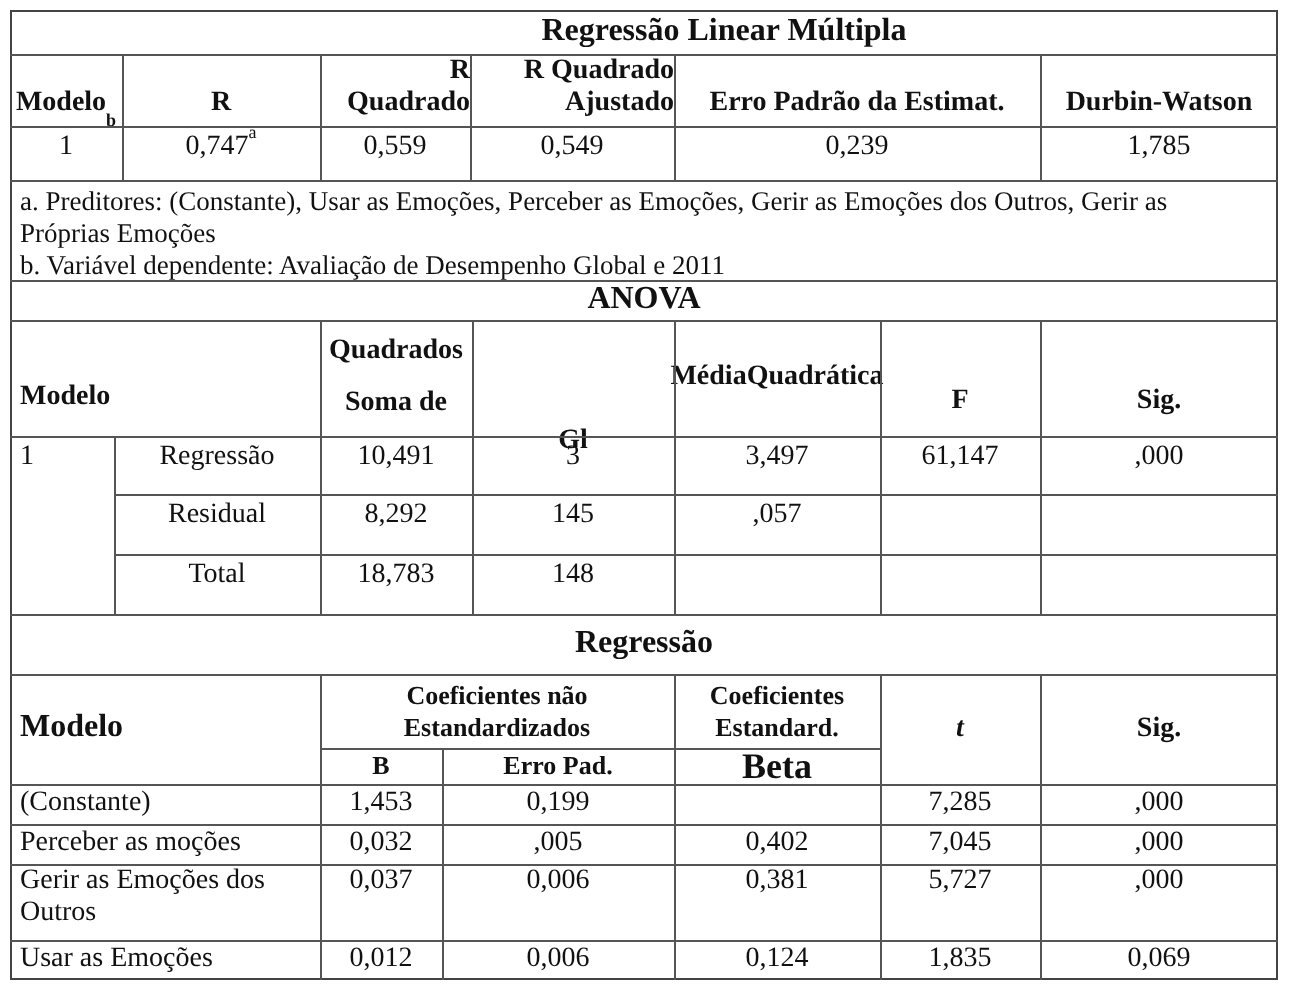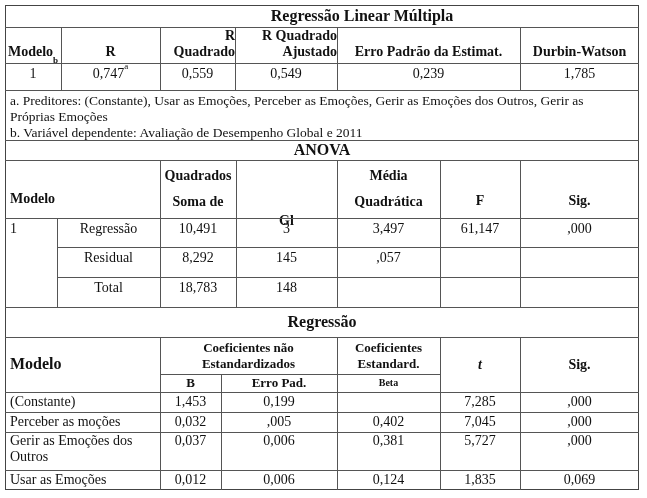--- a/index.html
+++ b/index.html
@@ -77,21 +77,21 @@
 <div>
   <div class="cell ttl" style="left:5px;top:140px;width:634px;height:20px;">ANOVA</div>
   <div class="hline" style="left:5px;top:160px;width:634px;"></div>
 
   <div class="cell b l" style="left:5px;top:160px;width:155px;height:58px;padding-top:20px;">Modelo</div>
   <div class="cell b" style="left:160px;top:160px;width:76px;height:58px;flex-direction:column;line-height:26px;">
     <span>Quadrados</span>
     <span>Soma de</span>
   </div>
   <div class="cell b" style="left:236px;top:172px;width:101px;height:58px;padding-top:40px;">Gl</div>
-  <div class="cell b" style="left:337px;top:160px;width:103px;height:58px;flex-direction:column;line-height:26px;">
+  <div class="cell b" style="left:337px;top:160px;width:103px;height:58px;flex-direction:row;line-height:26px;">
     <span>Média</span>
     <span>Quadrática</span>
   </div>
   <div class="cell b" style="left:440px;top:160px;width:80px;height:58px;padding-top:24px;">F</div>
   <div class="cell b" style="left:520px;top:160px;width:119px;height:58px;padding-top:24px;">Sig.</div>
 
   <div class="hline" style="left:5px;top:218px;width:634px;"></div>
 
   <div class="cell l top" style="left:5px;top:218px;width:52px;height:89px;">1</div>
 
@@ -142,21 +142,21 @@
   <div class="cell b" style="left:337px;top:337px;width:103px;height:37px;flex-direction:column;font-size:13px;">
     <span>Coeficientes</span>
     <span>Estandard.</span>
   </div>
   <div class="cell b" style="left:440px;top:337px;width:80px;height:55px;font-style:italic;">t</div>
   <div class="cell b" style="left:520px;top:337px;width:119px;height:55px;">Sig.</div>
 
   <div class="hline" style="left:160px;top:374px;width:280px;"></div>
   <div class="cell b" style="left:160px;top:374px;width:61px;height:18px;font-size:13px;">B</div>
   <div class="cell b" style="left:221px;top:374px;width:116px;height:18px;font-size:13px;">Erro Pad.</div>
-  <div class="cell b" style="left:337px;top:374px;width:103px;height:18px;font-size:10px;">Beta</div>
+  <div class="cell b" style="left:337px;top:374px;width:103px;height:18px;font-size:18px;">Beta</div>
 
   <div class="hline" style="left:5px;top:392px;width:634px;"></div>
 
   <div class="cell l" style="left:5px;top:392px;width:155px;height:20px;">(Constante)</div>
   <div class="cell" style="left:160px;top:392px;width:61px;height:20px;">1,453</div>
   <div class="cell" style="left:221px;top:392px;width:116px;height:20px;">0,199</div>
   <div class="cell" style="left:337px;top:392px;width:103px;height:20px;"></div>
   <div class="cell" style="left:440px;top:392px;width:80px;height:20px;">7,285</div>
   <div class="cell" style="left:520px;top:392px;width:119px;height:20px;">,000</div>
   <div class="hline" style="left:5px;top:412px;width:634px;"></div>

